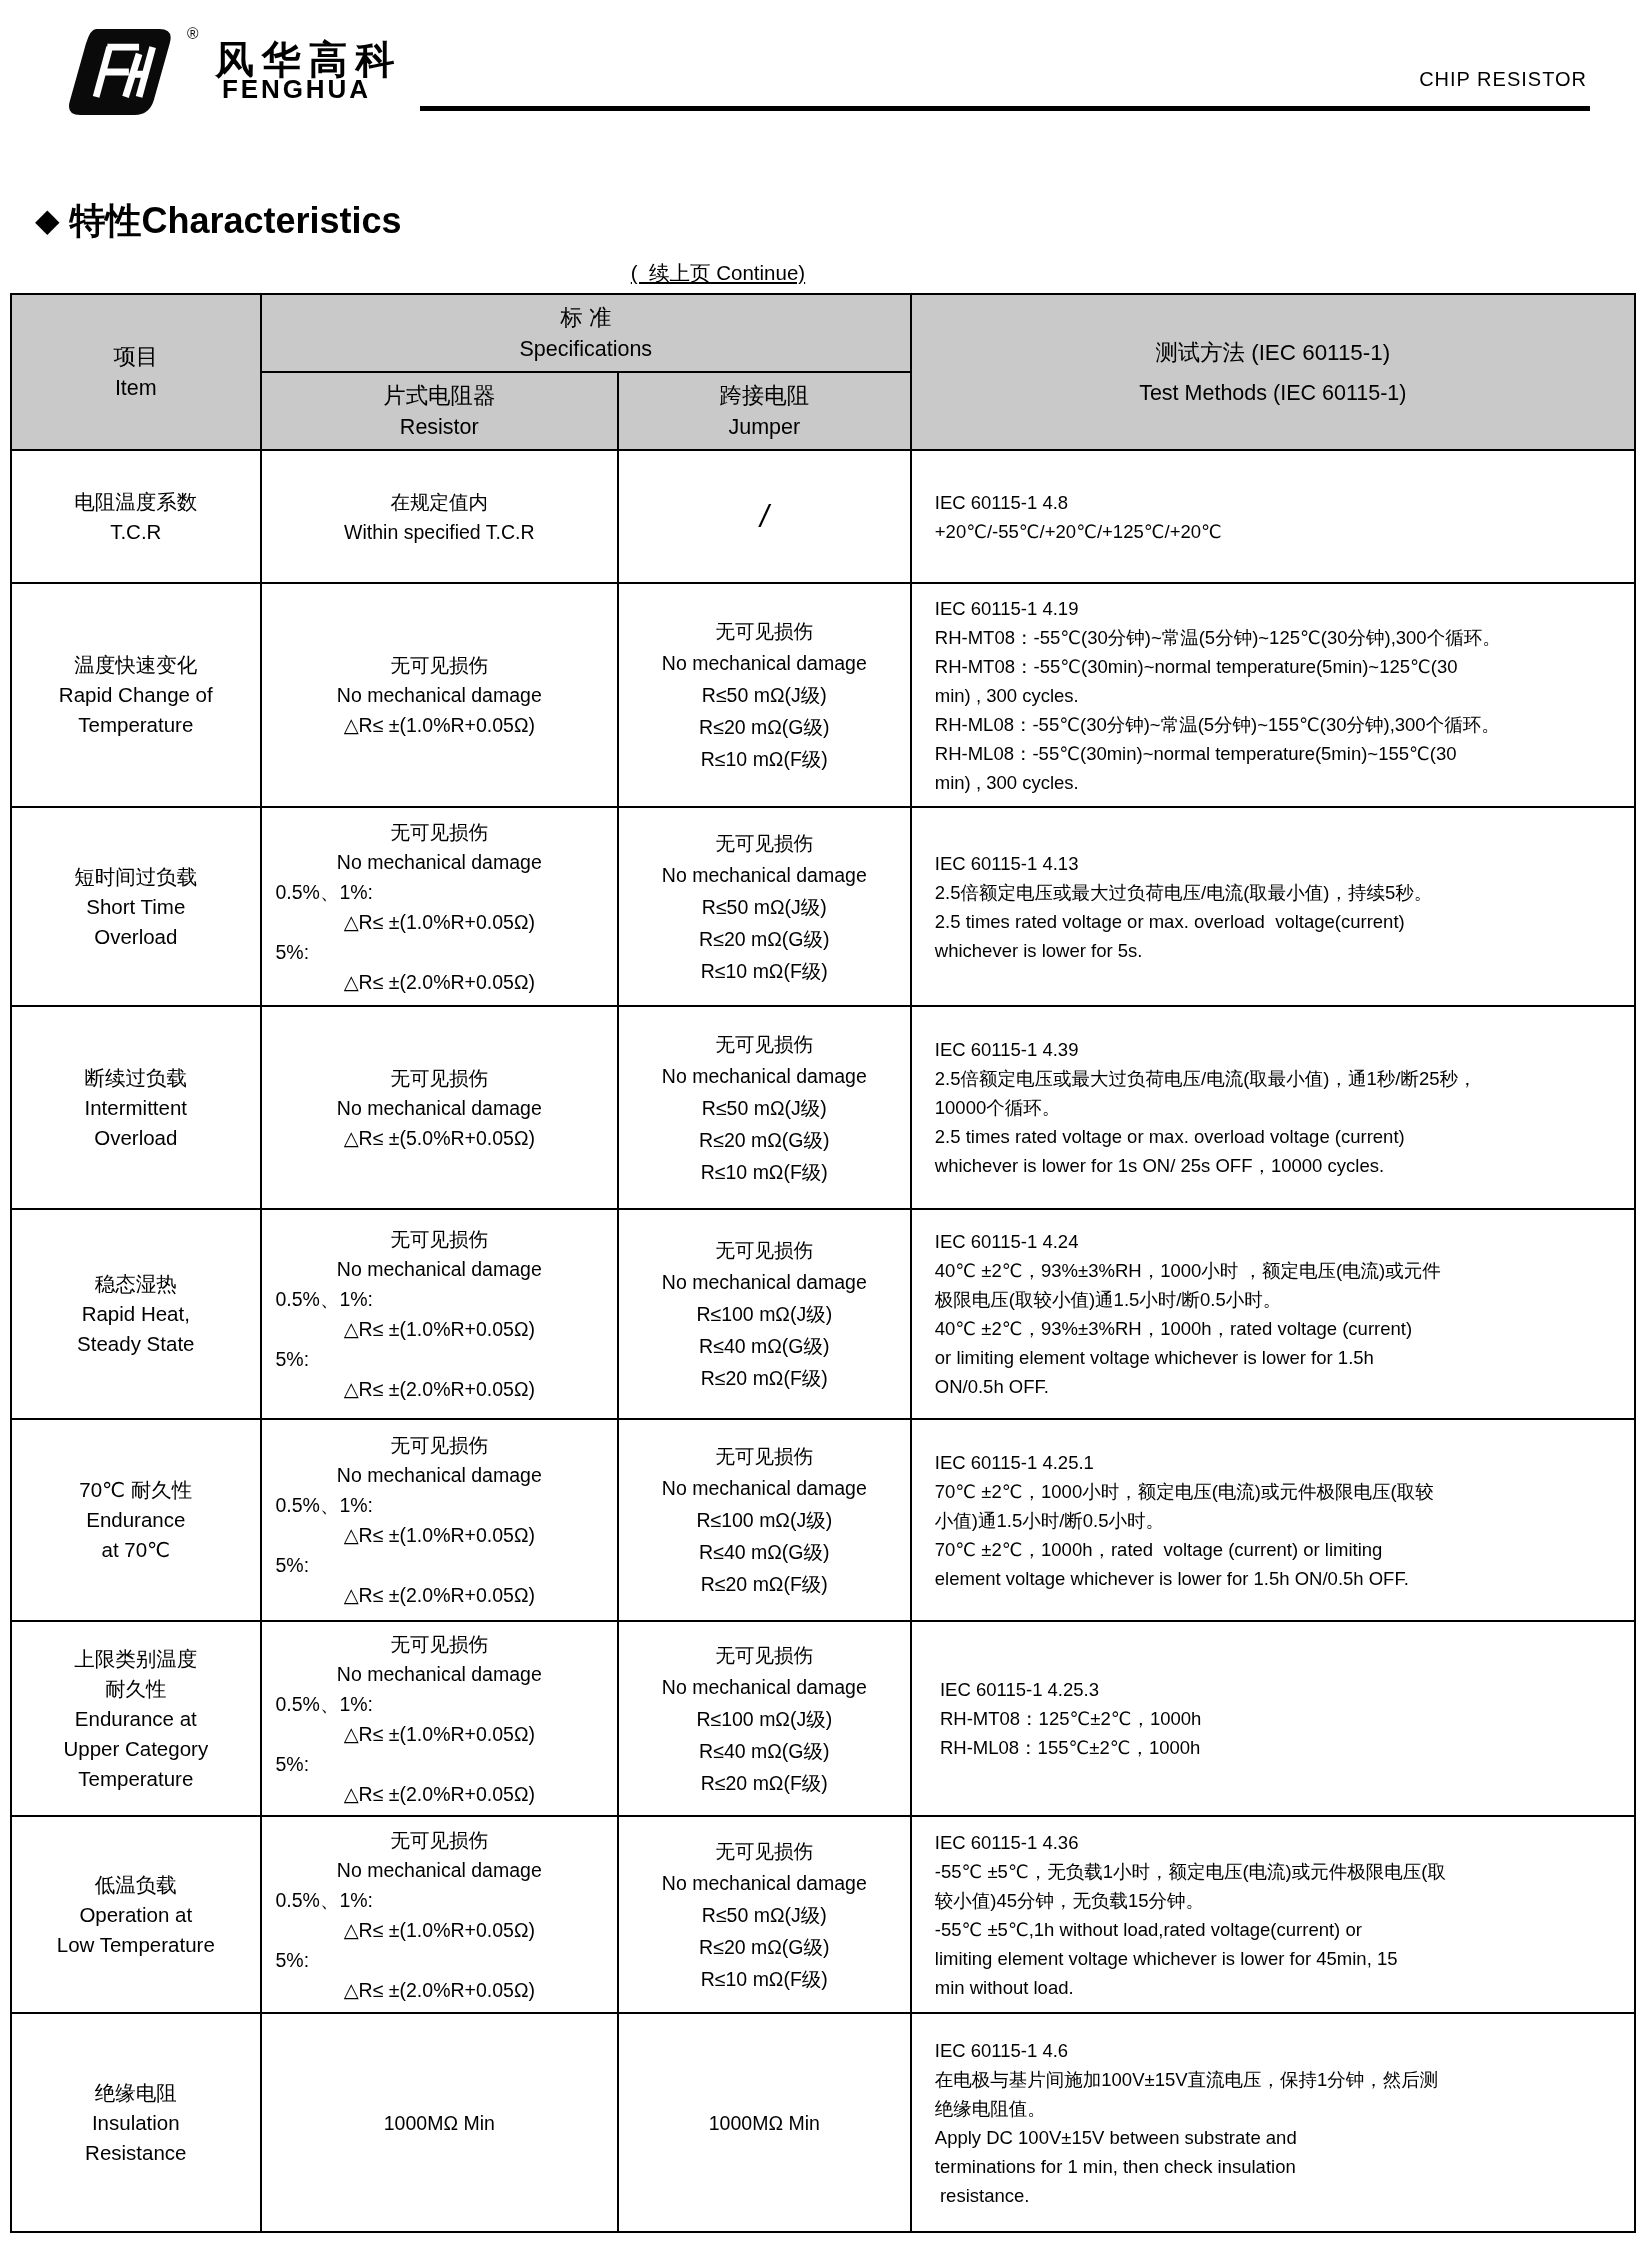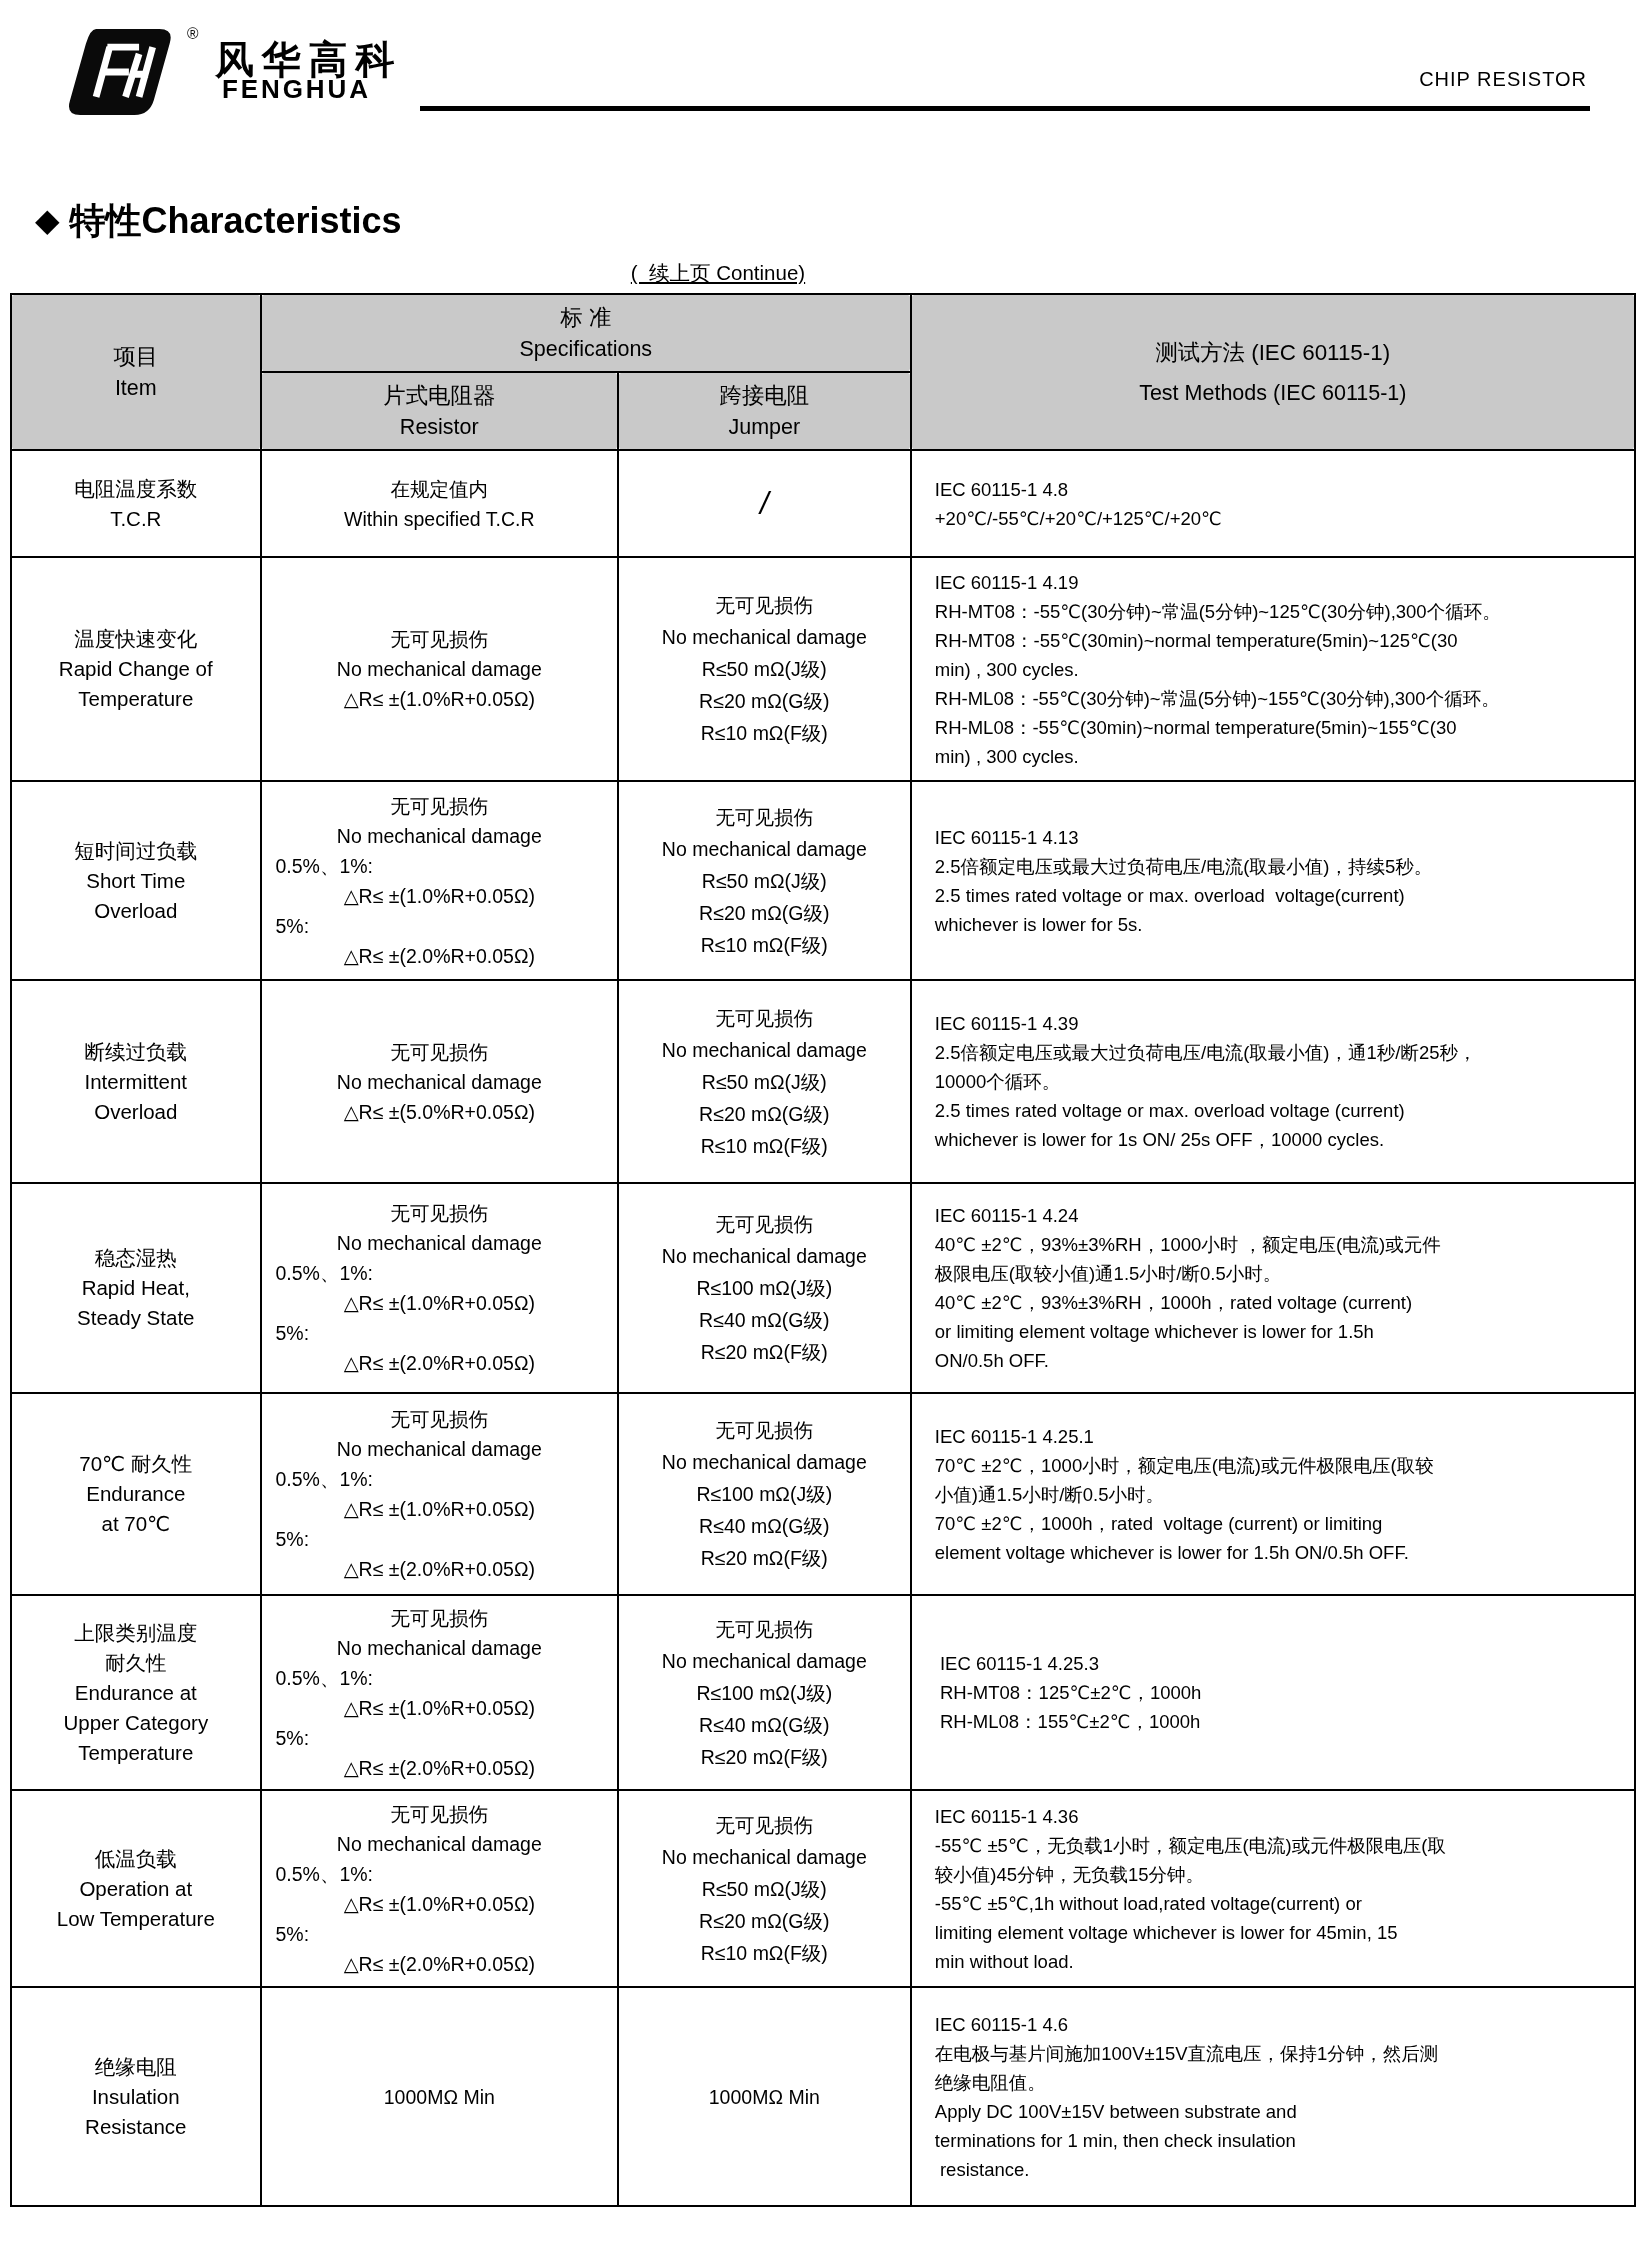--- a/index.html
+++ b/index.html
@@ -43,21 +43,20 @@
   
   table.spec{
     position:absolute;left:9.8px;top:293px;width:1623px;
     border-collapse:collapse;table-layout:fixed;
     border:2.9px solid #000;
   }
   table.spec th,table.spec td{border:2px solid #000;}
   thead th{
     background:#c9c9c9;font-weight:normal;text-align:center;vertical-align:middle;
     padding:2px 3.9px;
-    border-radius:6px;
   }
   tr.h1{height:78px;} tr.h2{height:78px;}
   th.spec-head{border-bottom:3.9px solid #000;}
   thead{border-bottom:2.9px solid #000;}
   .th-cn{font-size:22.4px;line-height:33px;display:block;}
   .th-en{font-size:21.5px;line-height:31px;display:block;}
   th.test-head .th-cn{line-height:43px;}
   th.test-head .th-en{line-height:39px;}
   td{vertical-align:middle;padding:3.9px 5.9px;background:#fff;}
   .cell-item{text-align:center;font-size:20.5px;line-height:30px;}
@@ -118,21 +117,21 @@
         <span class="th-cn">片式电阻器</span>
         <span class="th-en">Resistor</span>
       </th>
       <th>
         <span class="th-cn">跨接电阻</span>
         <span class="th-en">Jumper</span>
       </th>
     </tr>
   </thead>
   <tbody>
-      <tr style="height: 107px;">
+      <tr style="height: 133px;">
         <td class="cell-item">
           <div>电阻温度系数</div>
           <div>T.C.R</div>
         </td>
         <td class="cell-resistor">
           <div>在规定值内</div>
           <div>Within specified T.C.R</div>
         </td>
         <td class="cell-jumper">
           <div class="big">/</div>

